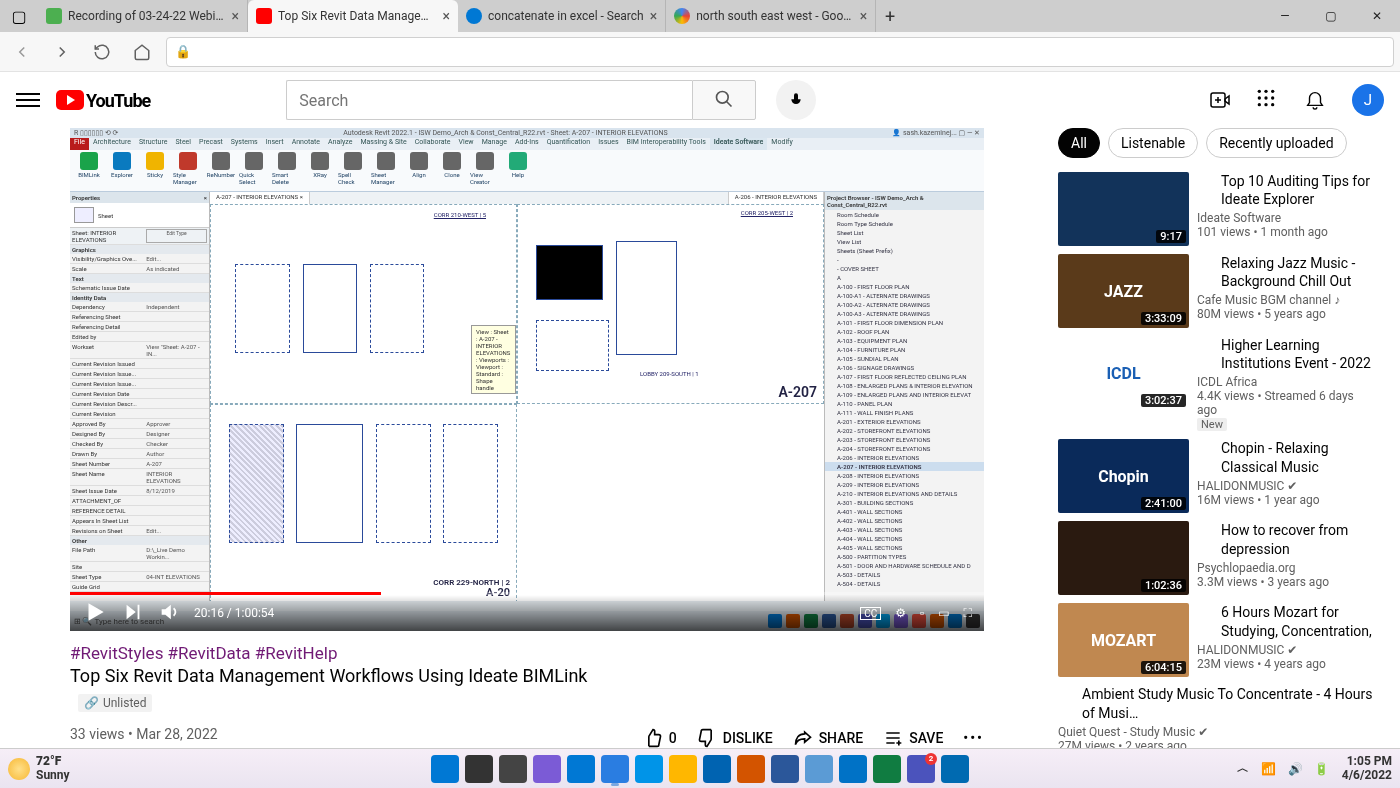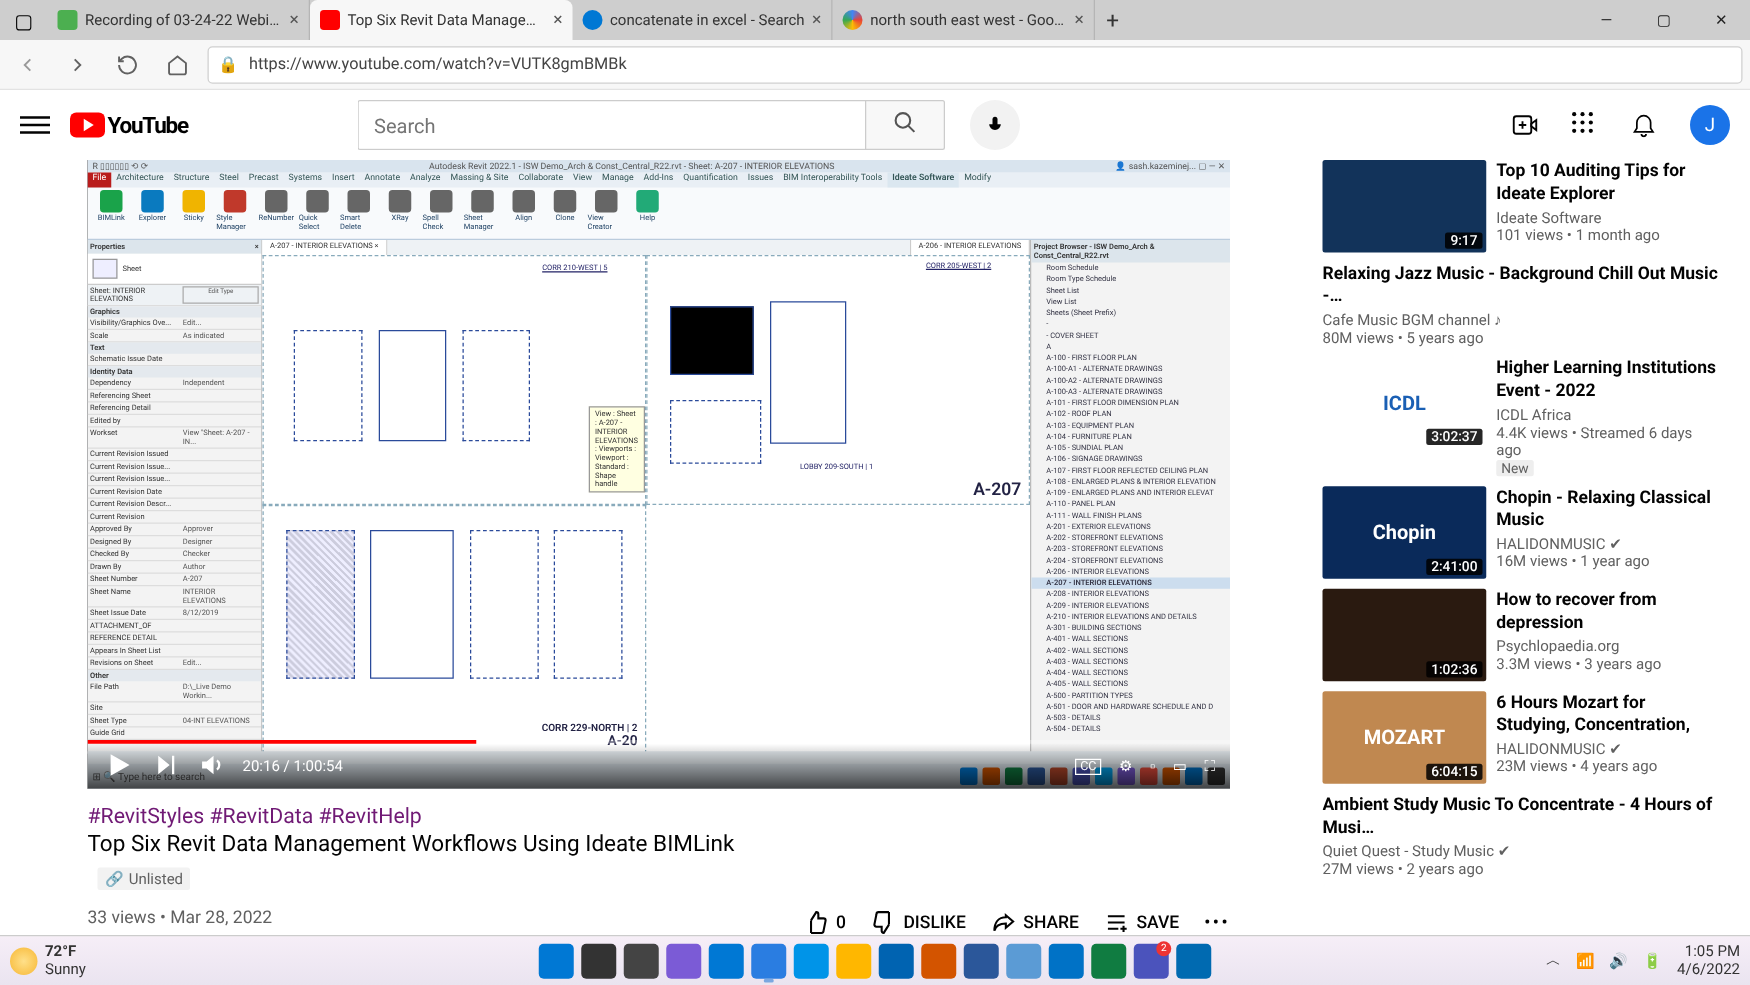--- a/index.html
+++ b/index.html
@@ -96,25 +96,25 @@
 
 
 .right-col { flex:1; padding:0 24px 0 6px; overflow:hidden; }
 .chips { display:flex; gap:8px; margin-bottom:14px; }
 .chip { padding:6px 12px; border:1px solid #ccc; border-radius:16px; font-size:14px; background:#fff; }
 .chip.sel { background:#030303; color:#fff; border-color:#030303; }
 .related-item { display:flex; gap:8px; margin-bottom:8px; }
 .thumb { width:131px; height:74px; background:#334; position:relative; border-radius:2px; overflow:hidden; display:flex; align-items:center; justify-content:center; color:#fff; font-weight:700; font-size:16px; }
 .thumb .dur { position:absolute; right:3px; bottom:3px; background:rgba(0,0,0,.85); color:#fff; font-size:11px; padding:0 4px; border-radius:2px; font-weight:500; }
 .rel-meta { flex:1; font-size:12px; color:#606060; }
-.rel-title { font-size:14px; color:#030303; font-weight:700; line-height:1.3; max-height:2.6em; overflow:hidden; margin-bottom:3px; }
+.rel-title { font-size:14px; color:#030303; font-weight:400; line-height:1.3; max-height:2.6em; overflow:hidden; margin-bottom:3px;margin-left:24px; }
 .rel-new { background:#eee; color:#606060; font-size:11px; padding:0 4px; border-radius:2px; }
 
 
-.taskbar { height:40px; background: linear-gradient(#f6eef7, #eae4f0); border-top:1px solid #ccc; display:flex; align-items:center; padding:0 8px; position:relative; }
+.taskbar { height:40px; background: linear-gradient(#f6eef7, #eae4f0); border-top:1px solid #ccc; display:flex; align-items:center; padding:0 8px; position:relative;font-weight:bold; }
 .weather { display:flex; align-items:center; gap:6px; font-size:12px; color:#333; line-height:1.1; }
 .weather .sun { width:22px; height:22px; border-radius:50%; background:radial-gradient(circle,#ffe08a,#f7b733); }
 .task-center { position:absolute; left:50%; transform:translateX(-50%); display:flex; gap:6px; }
 .task-icon { width:28px; height:28px; border-radius:4px; display:flex; align-items:center; justify-content:center; position:relative; }
 .task-icon.active-app::after { content:''; position:absolute; bottom:-3px; left:10px; right:10px; height:3px; background:#7aa7e0; border-radius:2px; }
 .task-right { margin-left:auto; display:flex; align-items:center; gap:12px; font-size:12px; color:#333; }
 .clock { text-align:right; line-height:1.1; }
 .notif-badge { position:absolute; top:-2px; right:-2px; background:#e33; color:#fff; border-radius:50%; width:12px; height:12px; font-size:8px; display:flex; align-items:center; justify-content:center; }
 </style>
 </head>
@@ -167,21 +167,20 @@
         <path d="M3 3v5h5"></path>
       </svg>
     </div>
   <div class="nav-btn">
       <svg width="18" height="18" viewBox="0 0 24 24" fill="none" stroke="#616161" stroke-width="2">
         <path d="M3 10l9-7 9 7v10a2 2 0 0 1-2 2H5a2 2 0 0 1-2-2z"></path>
       </svg>
     </div>
   <div class="urlbox">
     <span>🔒</span>
-    <span>https://www.youtube.com/watch?v=VUTK8gmBMBk</span>
   </div>
 </div>
 
 <div class="masthead">
   <div class="burger">
       <span></span>
       <span></span>
       <span></span>
     </div>
   <div class="yt-logo">
@@ -609,32 +608,38 @@
               </svg>
               <span>SAVE</span>
             </div>
           <div class="act more-icon-dots">•••</div>
         </div>
       </div>
     </div>
   </div>
 
   <div class="right-col">
+    <div class="chips">
+      <div class="chip sel">All</div>
+      <div class="chip">Listenable</div>
+      <div class="chip">Recently uploaded</div>
+    </div>
     <div id="related-list">
         <div class="related-item">
           <div class="thumb" style="background:#12335a;color:#fff">
             <span class="dur">9:17</span>
           </div>
     <div class="rel-meta">
             <div class="rel-title">Top 10 Auditing Tips for Ideate Explorer</div>
             <div>Ideate Software</div>
             <div>101 views • 1 month ago</div>
           </div>
         </div>
         <div class="related-item">
+          <div class="thumb" style="background:#5a3a1a;color:#fff">JAZZ<span class="dur">3:33:09</span></div>
     <div class="rel-meta">
             <div class="rel-title">Relaxing Jazz Music - Background Chill Out Music -…</div>
             <div>Cafe Music BGM channel ♪</div>
             <div>80M views • 5 years ago</div>
           </div>
         </div>
         <div class="related-item">
           <div class="thumb" style="background:#ffffff;color:#1a5fb4">ICDL<span class="dur">3:02:37</span></div>
     <div class="rel-meta"><div class="rel-title">Higher Learning Institutions Event - 2022</div><div>ICDL Africa</div><div>4.4K views • Streamed 6 days ago</div><span class="rel-new">New</span></div>
         </div>

